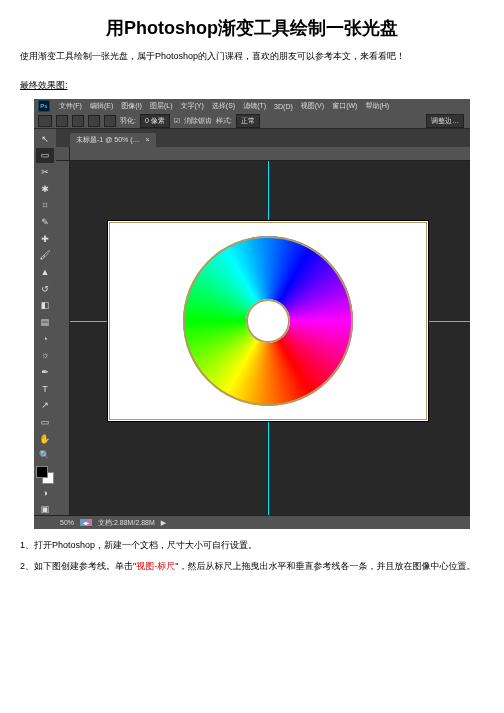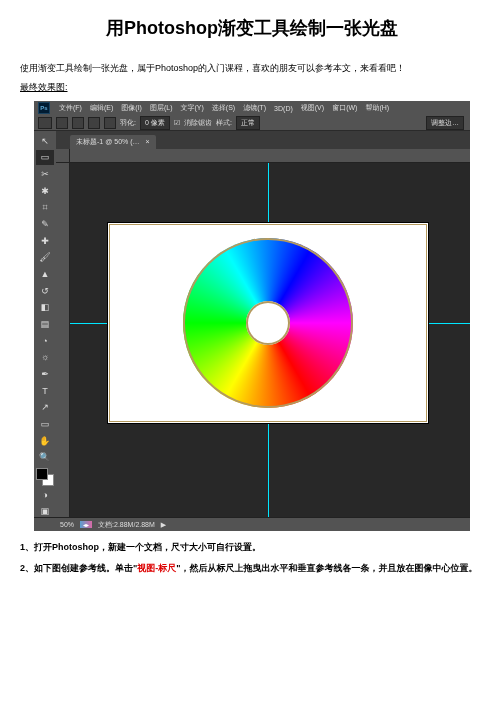--- a/index.html
+++ b/index.html
@@ -9,23 +9,23 @@
       background: #fff;
       font-family: "Microsoft YaHei", sans-serif;
       font-size: 10px;
       color: #000;
       padding: 16px 20px;
     }
     .title {
       text-align: center;
       font-size: 18px;
       font-weight: bold;
-      margin-bottom: 22px;
-    }
-    .intro { font-size: 9px; margin-bottom: 6px; }
+      margin-bottom: 10px;
+    }
+    .intro { font-size: 9px; margin-bottom: 16px; }
     .result-label { font-size: 9px; margin-bottom: 7px; text-decoration: underline; }
     .screenshot {
       width: 436px;
       height: 430px;
       margin: 0 auto 10px;
       background: #3a3a3a;
       position: relative;
       overflow: hidden;
     }
     
@@ -180,21 +180,21 @@
       gap: 6px;
     }
     .zoom-badge {
       display:inline-block;
       padding: 0 3px;
       background: linear-gradient(90deg,#5aa0d0,#d86aa6);
       color:#fff;
       font-size: 6px;
     }
     
-    .step { font-size: 9px; margin-top: 8px; font-weight: bold; }
+    .step { font-size: 9px; margin-top: 8px; }
     .red { color: #d00; }
   </style>
 </head>
 <body>
 
 <div class="title">用Photoshop渐变工具绘制一张光盘</div>
 <div class="intro">使用渐变工具绘制一张光盘，属于Photoshop的入门课程，喜欢的朋友可以参考本文，来看看吧！</div>
 <div class="result-label">最终效果图:</div>
 
 <div class="screenshot">

